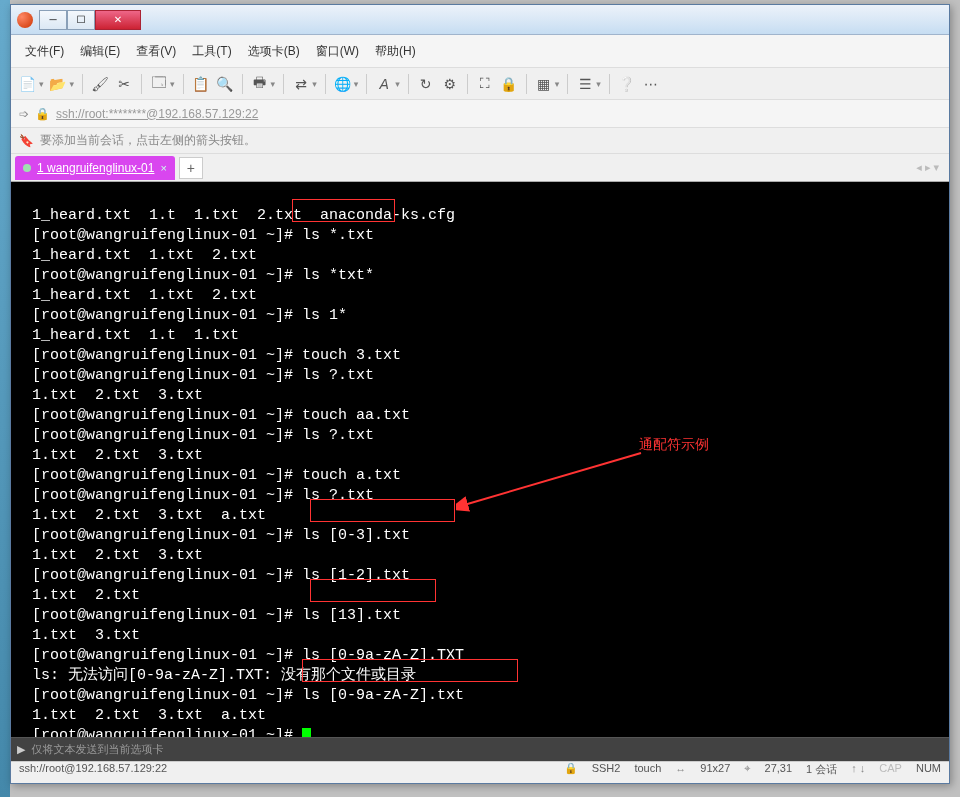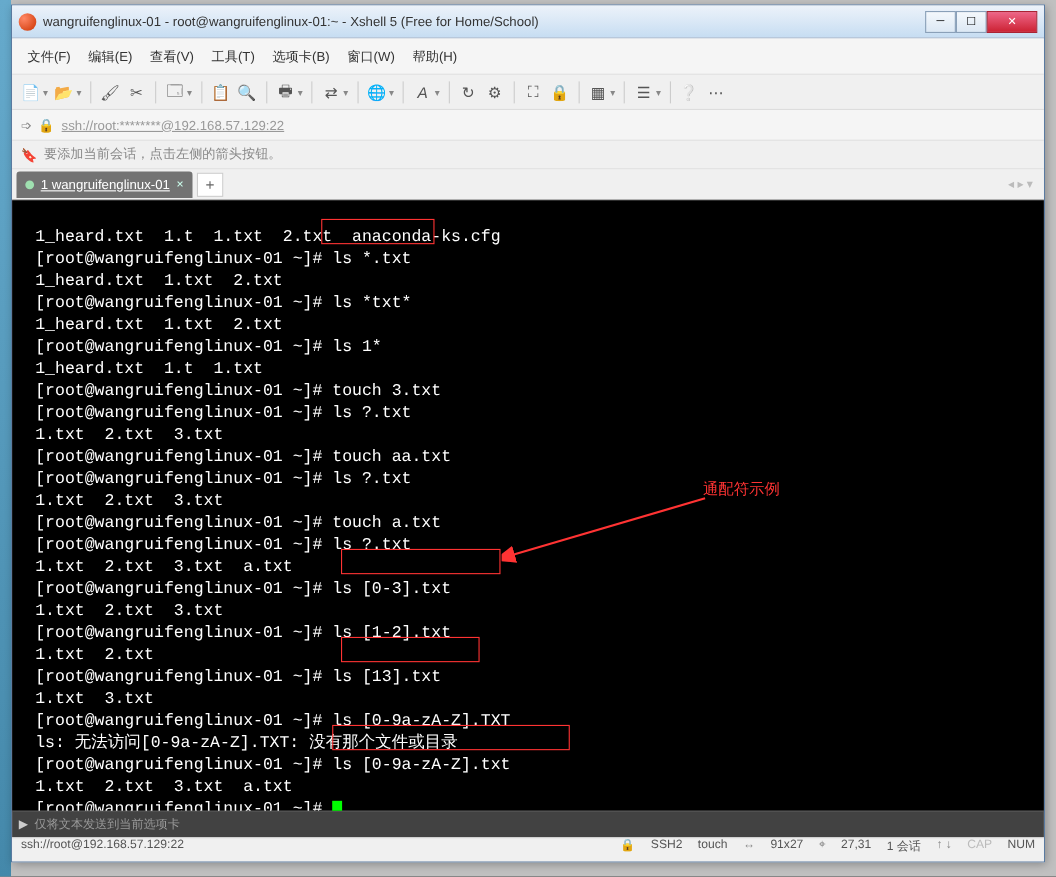--- a/index.html
+++ b/index.html
@@ -15,21 +15,21 @@
 .menubar span { padding: 2px 6px; color: #333; }
 .toolbar { height: 32px; background: #f0f0f0; display: flex; align-items: center; padding: 0 6px; gap: 2px; border-bottom: 1px solid #ddd; }
 .tb-btn { width: 22px; height: 22px; display: flex; align-items: center; justify-content: center; color: #555; font-size: 14px; }
 .tb-sep { width: 1px; height: 20px; background: #ccc; margin: 0 4px; }
 .tb-dd { font-size: 9px; color: #888; margin-left: -2px; margin-right: 2px; }
 .addrbar { height: 28px; background: #f5f5f5; display: flex; align-items: center; padding: 0 8px; gap: 6px; border-bottom: 1px solid #ddd; }
 .addrbar .lock { color: #888; font-size: 12px; }
 .addrbar .url { flex: 1; color: #999; font-size: 12px; text-decoration: underline; }
 .hintbar { height: 26px; background: #f0f0f0; display: flex; align-items: center; padding: 0 8px; gap: 6px; color: #888; border-bottom: 1px solid #ddd; }
 .tabbar { height: 28px; background: #f0f0f0; display: flex; align-items: center; padding: 0 4px; border-bottom: 1px solid #aaa; position: relative; }
-.tab { height: 24px; background: #737373; color: #fff; display: flex; align-items: center; padding: 0 8px; gap: 6px; border-radius: 3px 3px 0 0; font-size: 12px; }
+.tab { height: 24px; background: #d946ef; color: #fff; display: flex; align-items: center; padding: 0 8px; gap: 6px; border-radius: 3px 3px 0 0; font-size: 12px; }
 .tab .dot { width: 8px; height: 8px; background: #9fe0b0; border-radius: 50%; }
 .tab .tx { text-decoration: underline; }
 .tab .close-x { color: #cfe; font-size: 11px; }
 .newtab { width: 24px; height: 22px; border: 1px solid #ccc; background: #fff; display: flex; align-items: center; justify-content: center; margin-left: 4px; color: #666; font-size: 14px; }
 .tab-nav { margin-left: auto; color: #bbb; font-size: 11px; padding-right: 6px; }
 .terminal { flex: 1; background: #000; color: #fff; font-family: "Consolas","Courier New",monospace; font-size: 15px; line-height: 20px; padding: 4px 21px; overflow: hidden; position: relative; white-space: pre; }
 .terminal .cursor { display: inline-block; width: 9px; height: 16px; background: #00ff00; vertical-align: text-bottom; }
 .redbox { position: absolute; border: 1px solid #ff3333; pointer-events: none; }
 .annot-label { position: absolute; color: #ff3333; font-family: "Microsoft YaHei",sans-serif; font-size: 14px; }
 .arrow-svg { position: absolute; pointer-events: none; }
@@ -43,21 +43,20 @@
 </style>
 </head>
 <body>
 
 <div class="desktop-edge"></div>
 
 <div class="window">
 
   <div class="titlebar">
     <div class="app-icon"></div>
-    <div class="title-text">wangruifenglinux-01 - root@wangruifenglinux-01:~ - Xshell 5 (Free for Home/School)</div>
     <div class="winbtns">
       <div class="winbtn">─</div>
       <div class="winbtn">☐</div>
       <div class="winbtn close">✕</div>
     </div>
   </div>
 
   <div class="menubar">
     <span>文件(F)</span>
     <span>编辑(E)</span>

